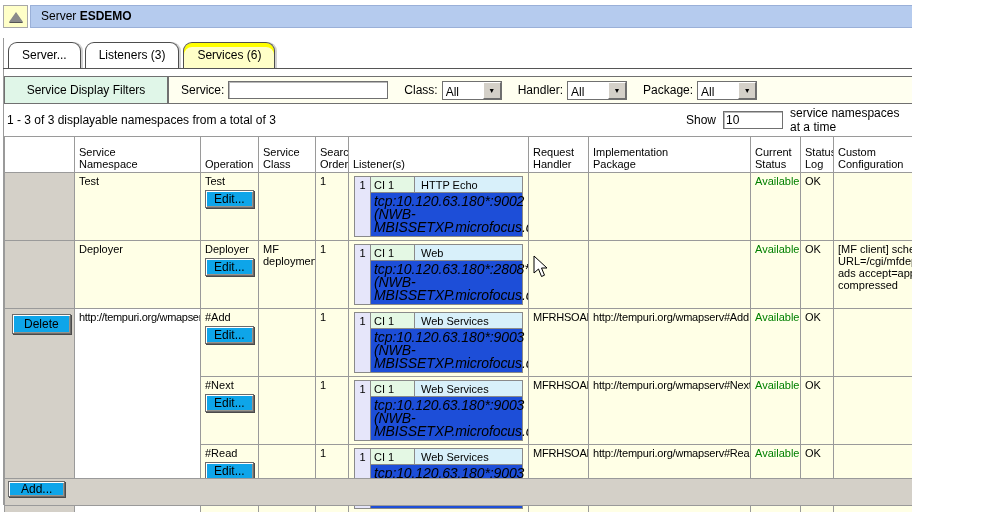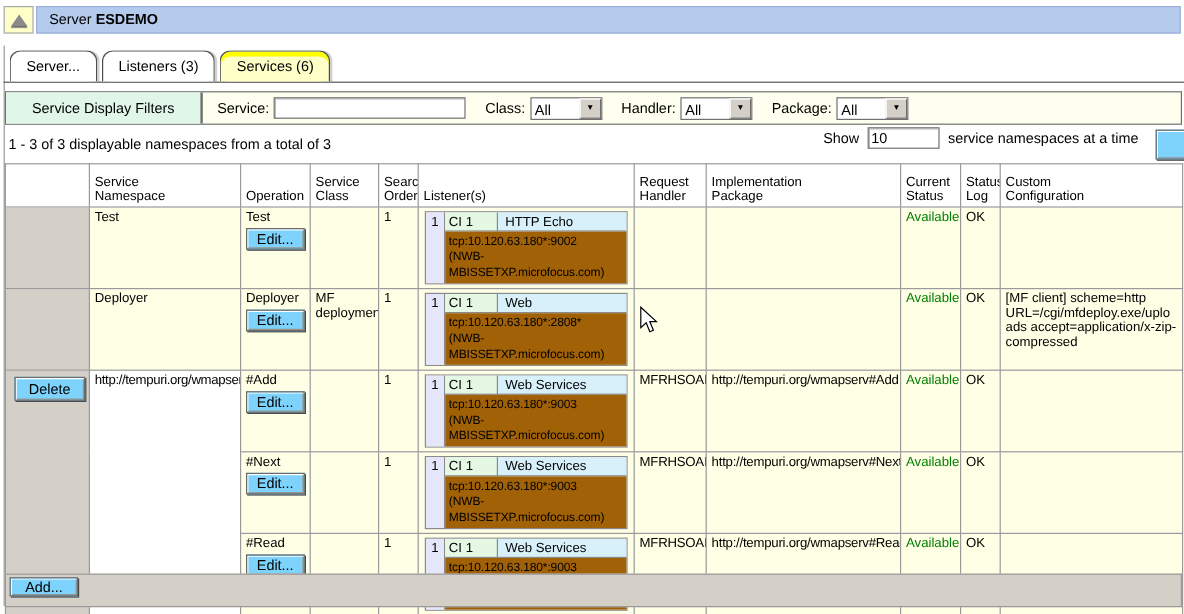--- a/index.html
+++ b/index.html
@@ -1,17 +1,17 @@
 <!DOCTYPE html>
 <html><head>
 <meta charset="utf-8">
 <style>
   html,body { margin:0; padding:0; background:#fff; }
   #screen {
-    position:relative; width:987px; height:512px; overflow:hidden;
+    position:relative; width:912px; height:512px; overflow:hidden;
     font-family:"Liberation Sans", sans-serif; font-size:11px; color:#000; background:#fff;
   }
   
   .frame-line { position:absolute; left:3px; top:38px; width:1px; height:467px; background:#9a9a9a; }
   
   .title-bar { position:absolute; left:3px; top:5px; width:981px; height:23px; display:flex; }
   .icon-box { width:23px; height:21px; background:#ffffc8; border:1px solid #a8a8a8;
               display:flex; align-items:center; justify-content:center; }
   .tri-up { width:0; height:0; border-left:7px solid transparent; border-right:7px solid transparent;
             border-bottom:10px solid #8a8a8a; filter:drop-shadow(0 1px 0 #555); font-size:0; overflow:hidden; }
@@ -39,21 +39,21 @@
   .fselect .arrow { width:16px; height:15px; background:#d4d0c8; border:1px solid;
                     border-color:#fff #6d6d6d #6d6d6d #fff; display:flex; align-items:center;
                     justify-content:center; font-size:7px; color:#000; }
   
   .summary { position:absolute; left:7px; top:113px; font-size:12px; }
   .show-area { position:absolute; left:686px; top:106px; display:flex; align-items:center; gap:7px; font-size:12px; }
   .show-input { width:54px; }
   .corner-btn { position:absolute; left:963px; top:108px; width:40px; height:25px; }
   
   .btn3d { font-family:"Liberation Sans",sans-serif; font-size:12px; color:#000;
-           background:#7dd3fc; border:1px solid #6b6b6b;
+           background:#0ea5e9; border:1px solid #6b6b6b;
            box-shadow:inset 1px 1px 0 #ffffff, inset -1px -1px 0 #98948c, 1px 1px 0 #4a4a4a;
            padding:2px 10px; cursor:default; }
   .btn-edit { padding:1px 8px; margin-top:3px; }
   .btn-delete { margin:3px 0 0 3px; padding:2px 11px; }
   .btn-add { margin:2px 0 0 3px; padding:0 12px; }
   
   table.grid { position:absolute; left:4px; top:136px; width:981px; border-collapse:collapse; table-layout:fixed; }
   table.grid th, table.grid td { border:1px solid #9a9a9a; padding:2px 4px; vertical-align:top;
                                  font-size:11px; font-weight:normal; text-align:left; overflow:hidden; }
   table.grid th { background:#fff; vertical-align:bottom; white-space:pre-line; }
@@ -65,21 +65,21 @@
   .nsurl { font-size:10px; letter-spacing:-0.3px; white-space:nowrap; }
   .impl { font-size:10px; letter-spacing:-0.2px; white-space:nowrap; }
   .rh { letter-spacing:-0.2px; }
   .cfg { word-wrap:break-word; }
   
   .lbox { margin:1px; border:1px solid #8a8a8a; display:grid; grid-template-columns:16px 44px 1fr;
           grid-template-rows:16px auto; background:#fff; }
   .lnum { grid-row:1 / 3; background:#e6e6fa; border-right:1px solid #8a8a8a; text-align:center; padding-top:2px; }
   .lconv { background:#e4f8e4; border-right:1px solid #8a8a8a; border-bottom:1px solid #8a8a8a; padding:2px 3px 0; }
   .ltype { background:#d8f0fa; border-bottom:1px solid #8a8a8a; padding:2px 6px 0; }
-  .laddr { grid-column:2 / 4; background:#a16207; padding:2px 3px; font-size:10px; letter-spacing:-0.1px; line-height:13px; }
+  .laddr { grid-column:2 / 4; background:#1d4ed8; padding:2px 3px; font-size:14px; letter-spacing:-0.1px; line-height:13px;font-style:italic; }
   
   .bottom-bar { position:absolute; left:4px; top:478px; width:979px; height:26px;
                 background:#d4d0c8; border:1px solid #9a9a9a; }
   
   .cursor { position:absolute; left:533px; top:255px; z-index:10; }
 </style>
 </head>
 <body>
 
 <div id="screen">

